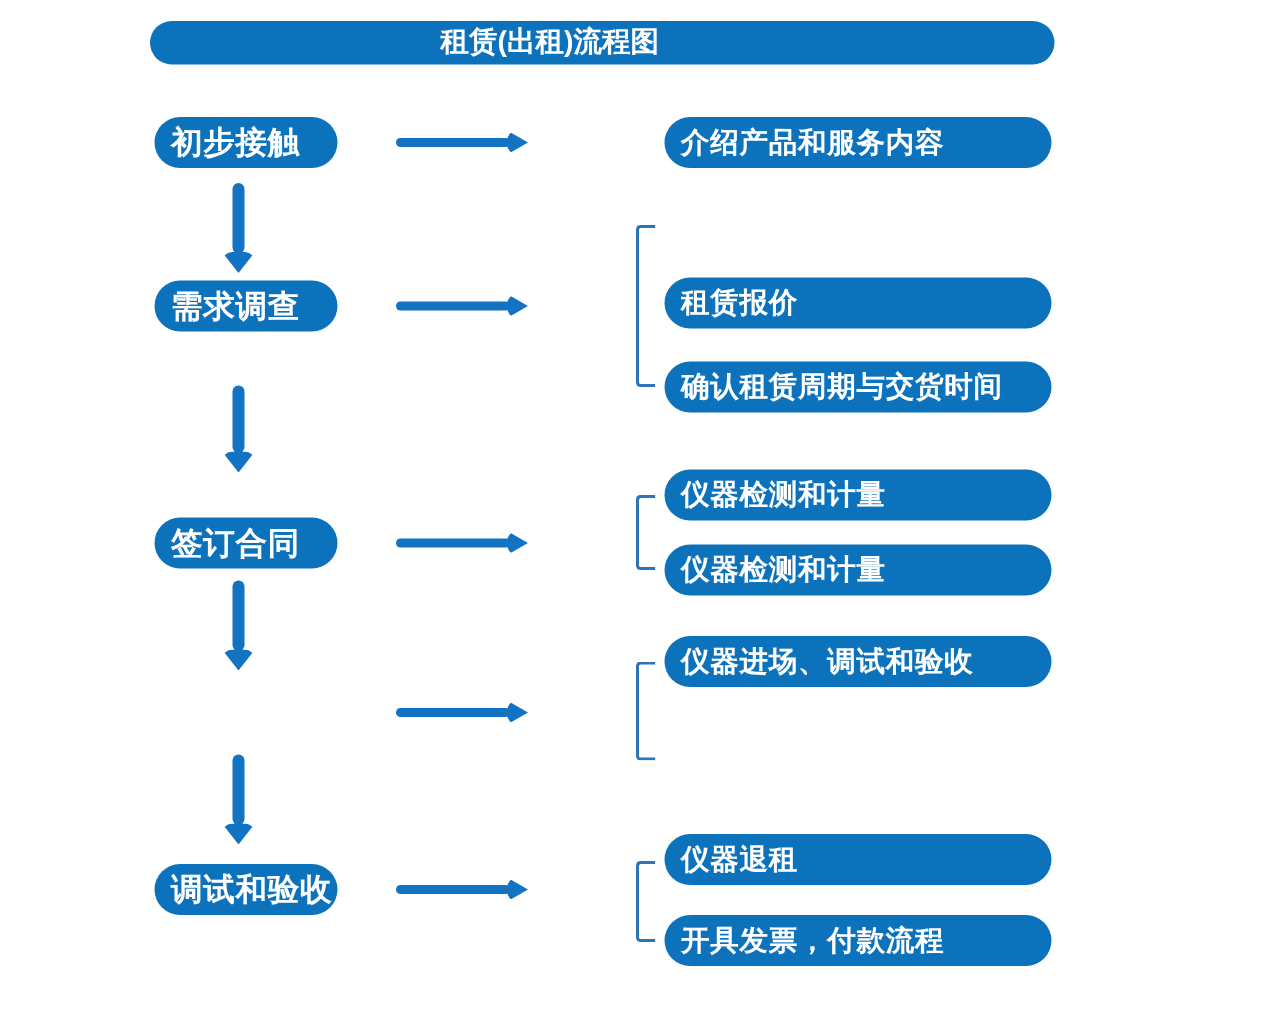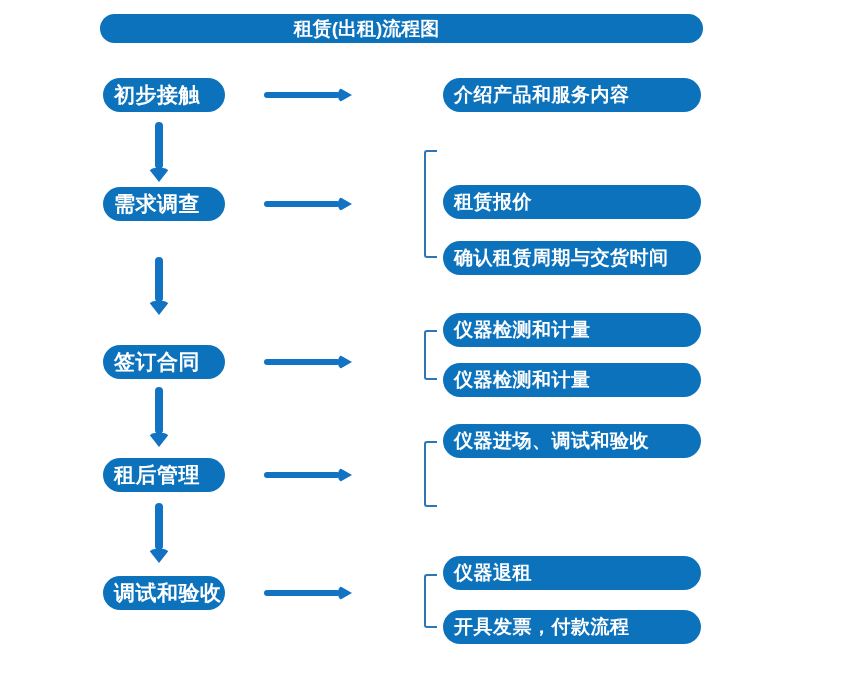--- a/index.html
+++ b/index.html
@@ -111,21 +111,20 @@
 
 <div class="canvas">
 
   <div class="title-bar">
     <span>租赁(出租)流程图</span>
   </div>
 
   <div class="step-box" style="top:78px">初步接触</div>
   <div class="step-box" style="top:187px">需求调查</div>
   <div class="step-box" style="top:345px">签订合同</div>
-  <div class="step-box" style="top:458px">租后管理</div>
   <div class="step-box" style="top:576px">调试和验收</div>
 
   <div class="v-arrow" style="top:122px;height:60px">
     <div class="shaft"></div>
     <div class="head"></div>
   </div>
   <div class="v-arrow" style="top:257px;height:58px">
     <div class="shaft"></div>
     <div class="head"></div>
   </div>

